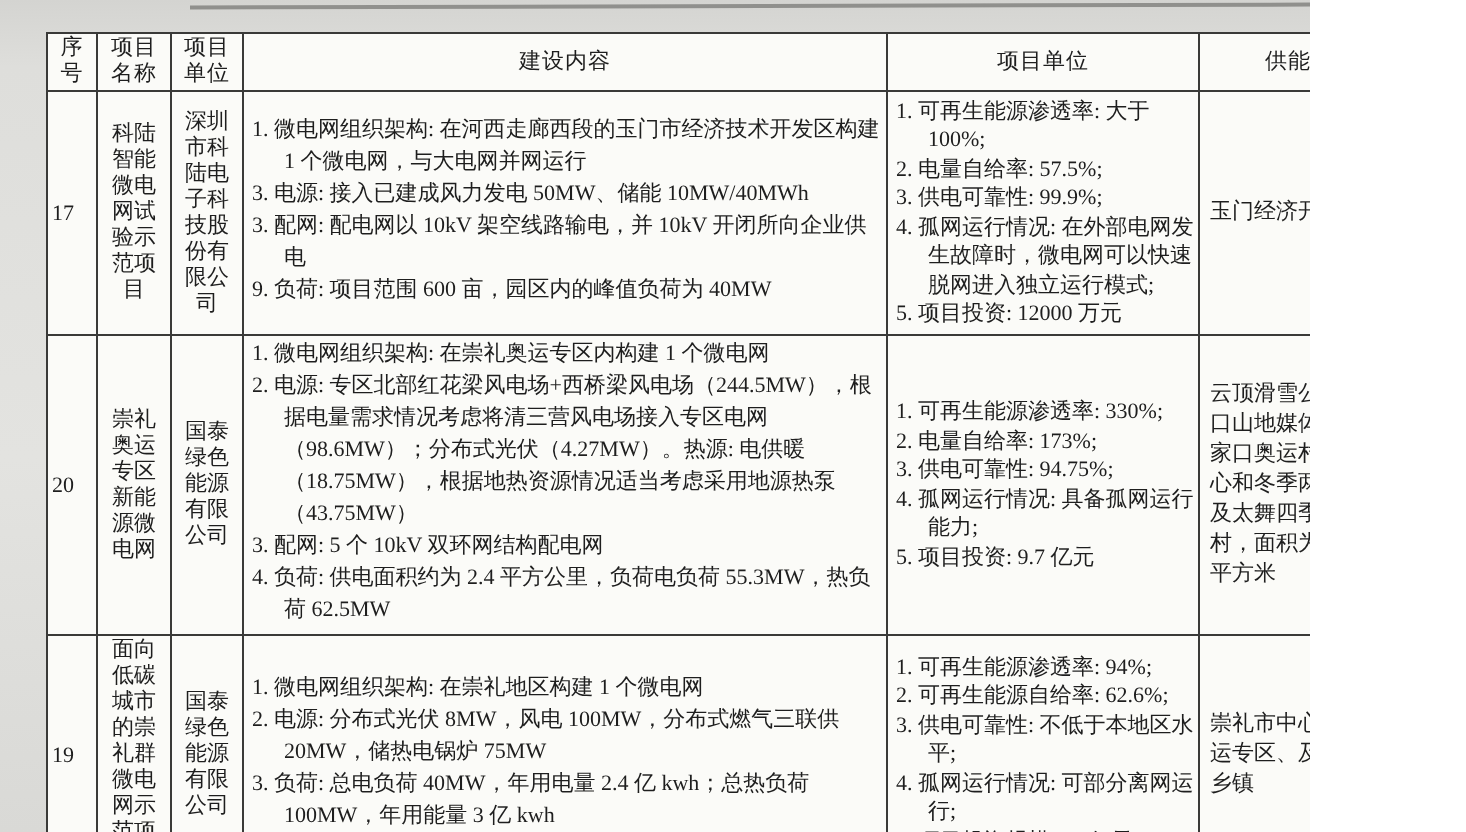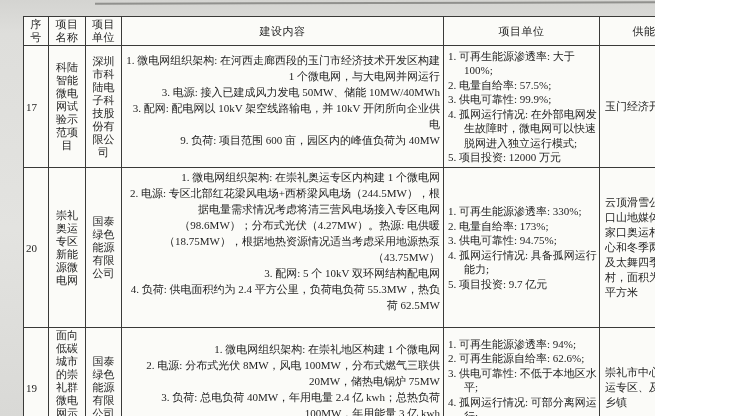--- a/index.html
+++ b/index.html
@@ -45,21 +45,21 @@
     padding: 1px 2px;
     letter-spacing: 0.5px;
   }
   td.c-no { text-align: left; padding: 1px 2px; }
   td.c-name, td.c-unit {
     text-align: center;
     padding: 1px 5px;
     line-height: 13px;
     word-break: break-all;
   }
-  td.c-content { padding: 1px 3px 14px 4px; line-height: 16px; text-align: right; }
+  td.c-content { padding: 1px 3px 4px 4px; line-height: 16px; }
   td.c-tech    { padding: 1px 2px 1px 4px; line-height: 14.5px; }
   td.c-supply  { padding: 1px 5px; line-height: 15px; margin-left: 23px; }
   .item {
     padding-left: 16px;
     text-indent: -16px;
   }
 </style>
 </head>
 <body>
 

